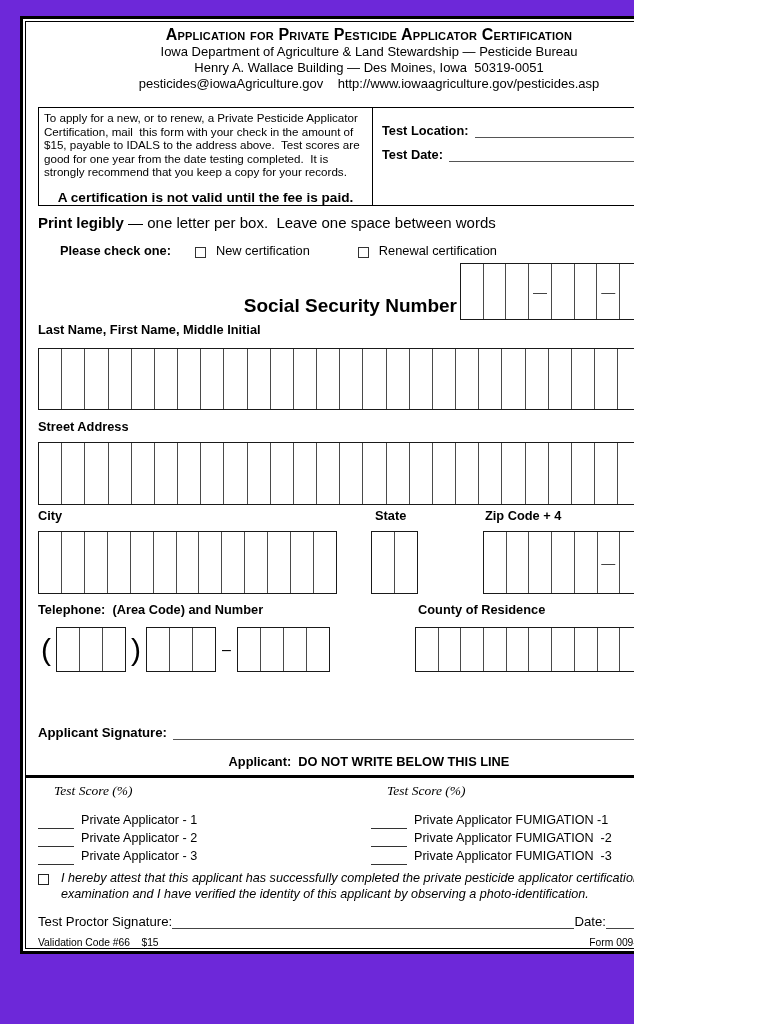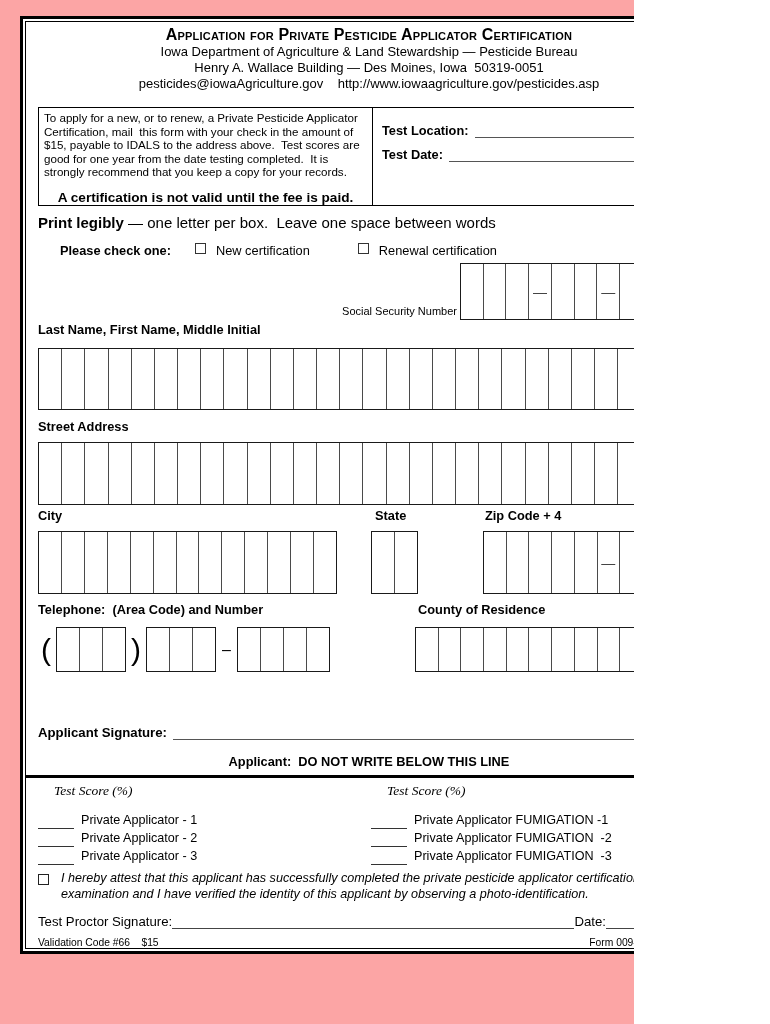--- a/index.html
+++ b/index.html
@@ -1,17 +1,17 @@
 <!DOCTYPE html>
 <html><head>
 <meta charset="utf-8">
 <style>
   * { margin:0; padding:0; box-sizing:border-box; }
   html,body { width:770px; height:1024px; background:#fff; font-family:"Liberation Sans", sans-serif; color:#000; }
-  #canvas { position:relative; width:634px; height:1024px; background:#fca5a5; overflow:hidden; }
+  #canvas { position:relative; width:634px; height:1024px; background:#6d28d9; overflow:hidden; }
 
   [data-bind] { white-space:pre-wrap; }
 
   .form-outer { position:absolute; left:20px; top:16px; width:698px; height:938px; border:3px solid #000; padding:2px; background:#fff; }
   .form-inner { position:relative; width:100%; height:100%; border:1px solid #000; }
 
   
   .hdr { position:absolute; top:4px; left:0; width:100%; text-align:center; }
   .hdr-title { font-size:16px; font-weight:bold; font-variant:small-caps; letter-spacing:.2px; }
   .hdr-line { font-size:13px; line-height:16px; }
@@ -27,34 +27,34 @@
   .checkbox-lg { width:21px; height:21px; border:3px solid #000; background:#fff; flex:0 0 auto; }
   .fill-row { display:flex; align-items:flex-end; margin-top:9px; }
   .fill-label { font-weight:bold; font-size:12.8px; white-space:pre; }
   .fill-line { flex:1; border-bottom:1px solid #555; height:14px; margin-left:6px; }
 
   
   .print-legibly { position:absolute; top:192px; left:12px; font-size:15px; }
   .print-legibly .b { font-weight:bold; }
 
   
-  .check-one { position:absolute; top:221px; left:34px; display:flex; align-items:flex-start; font-size:12.8px; }
+  .check-one { position:absolute; top:221px; left:34px; display:flex; align-items:flex-end; font-size:12.8px; }
   .check-one .lbl { font-weight:bold; }
   .checkbox-sm { width:11px; height:11px; border:1.2px solid #333; background:#fff; flex:0 0 auto; }
   .gap24 { width:24px; } .gap10 { width:10px; } .gap48 { width:48px; }
 
   
   .boxrow { display:flex; border:1.5px solid #1a1a1a; background:#fff; }
   .boxrow .cell { flex:1; border-left:1px solid #4a4a4a; display:flex; align-items:center; justify-content:center; font-size:14px; color:#444; }
   .boxrow .cell:first-child { border-left:none; }
 
   
   .ssn-block { position:absolute; top:241px; left:12px; width:673px; height:57px; display:flex; justify-content:flex-end; }
   .ssn-labels { display:flex; flex-direction:column; justify-content:flex-end; text-align:right; padding:0 3px 3px 0; }
-  .ssn-label { font-weight:normal; font-size:11px; }
+  .ssn-label { font-weight:bold; font-size:19px; }
   .ssn-note { font-style:italic; font-size:10.8px; }
   .ssn-row { width:251px; height:57px; }
 
   .sec-label { position:absolute; font-weight:bold; font-size:12.8px; }
 
   .row-name   { position:absolute; top:326px; left:12px; width:673px; height:62px; }
   .row-street { position:absolute; top:420px; left:12px; width:673px; height:63px; }
   .row-city   { position:absolute; top:509px; left:12px; width:299px; height:63px; }
   .row-state  { position:absolute; top:509px; left:345px; width:47px;  height:63px; }
   .row-zip    { position:absolute; top:509px; left:457px; width:228px; height:63px; }

